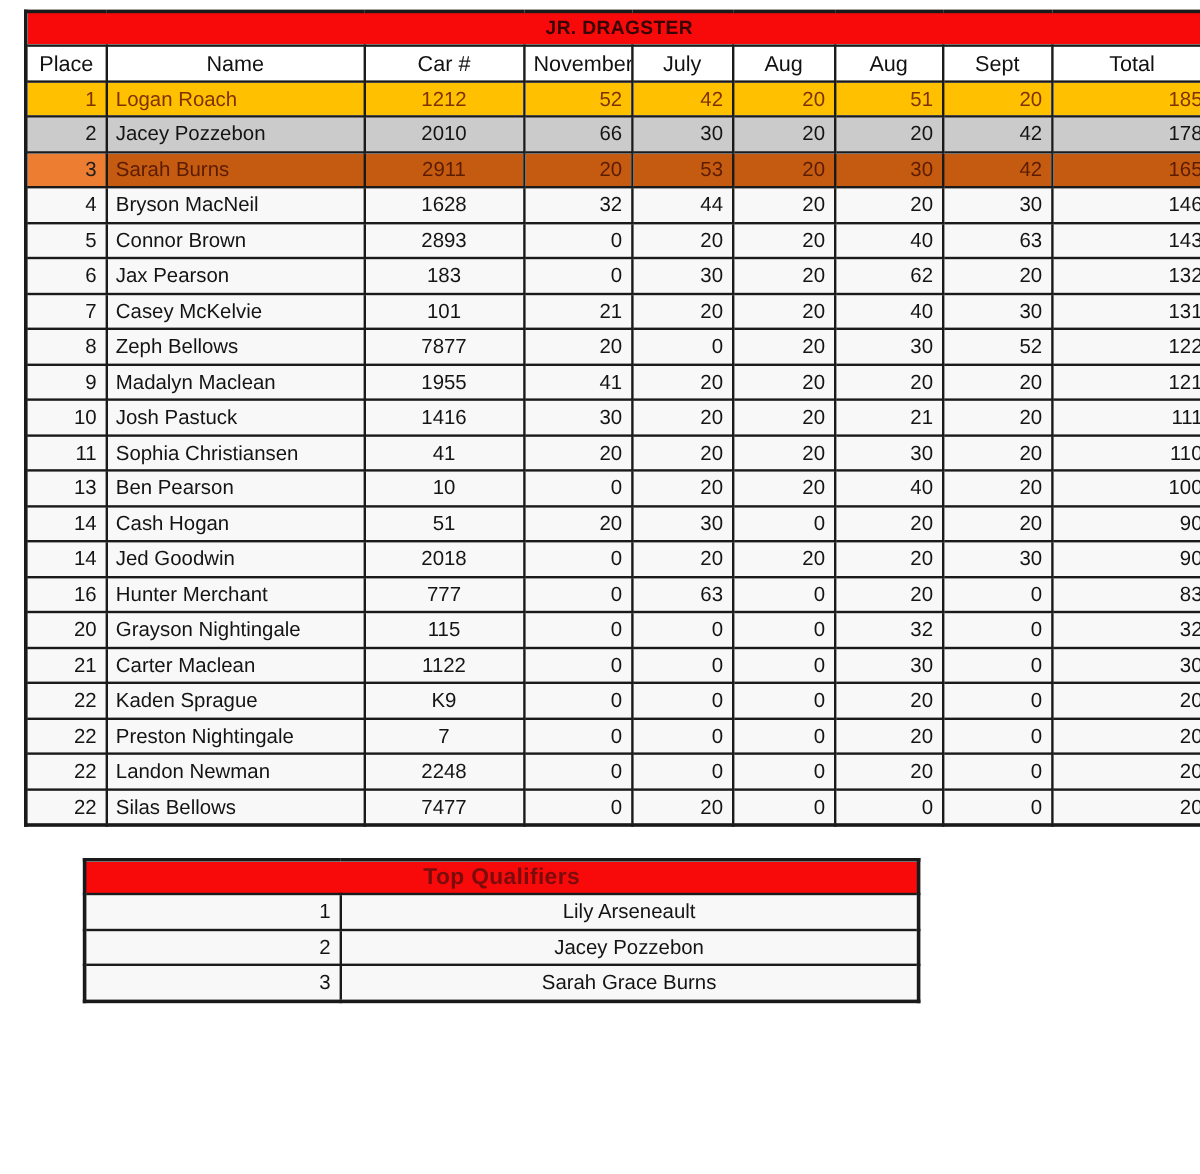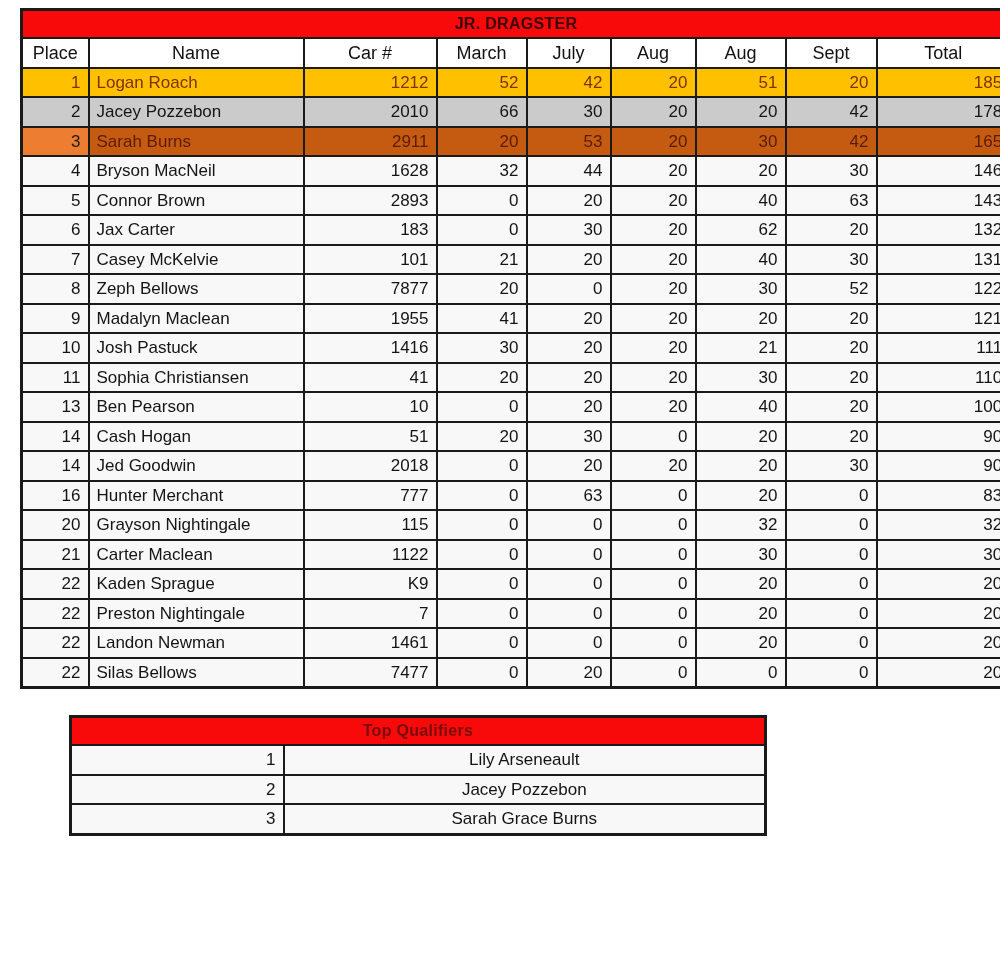--- a/index.html
+++ b/index.html
@@ -42,31 +42,31 @@
     text-align: center;
     font-size: 16px;
     height: 26px;
     letter-spacing: 0.3px;
   }
   td {
     background: var(--row_bg, #f8f8f8);
     color: #141414;
   }
   .num { text-align: right; }
-  .cell-car { text-align: right; }
+  .cell-car { text-align: center; }
   .hl-gold td { background: var(--gold, #ffc000); color: var(--gold_text, #7d3200); }
   .hl-silver td { background: var(--silver, #cbcbcb); color: #141414; }
   .hl-bronze td { background: var(--bronze, #c55a11); color: var(--bronze_text, #5c1c00); }
   .hl-bronze td.cell-place { background: var(--bronze_place, #ed7d31); color: #1d1d1d; }
   .tq-table {
     width: 695px;
     margin: 26px 0 0 69px;
     border: 3px solid var(--border, #1a1a1a);
   }
-  .tq-table .title-cell { color: var(--tq_title_text, #7a0c0c); font-size: 16px; }
+  .tq-table .title-cell { color: var(--tq_title_text, #7a0c0c); font-size: 19px; }
   .tq-rank { text-align: right; }
   .tq-name { text-align: center; }
 </style>
 </head>
 <body>
 
 <table class="main-table">
   <colgroup>
     <col style="width:67px">
       <col style="width:215px">
@@ -79,21 +79,21 @@
       <col style="width:134px">
   </colgroup>
   <tbody>
     <tr>
       <td class="title-cell" colspan="9">JR. DRAGSTER</td>
     </tr>
     <tr id="header-row">
         <th>Place</th>
         <th>Name</th>
         <th>Car #</th>
-        <th>March</th>
+        <th>November</th>
         <th>July</th>
         <th>Aug</th>
         <th>Aug</th>
         <th>Sept</th>
         <th>Total</th>
       </tr>
   </tbody>
   <tbody id="rows-body">
       <tr class="hl-gold">
     <td class="cell-place num">1</td>
@@ -145,21 +145,21 @@
     <td class="cell-car">2893</td>
     <td class="num">0</td>
     <td class="num">20</td>
     <td class="num">20</td>
     <td class="num">40</td>
     <td class="num">63</td>
     <td class="num cell-total">143</td>
   </tr>
       <tr>
     <td class="cell-place num">6</td>
-    <td class="cell-name">Jax Carter</td>
+    <td class="cell-name">Jax Pearson</td>
     <td class="cell-car">183</td>
     <td class="num">0</td>
     <td class="num">30</td>
     <td class="num">20</td>
     <td class="num">62</td>
     <td class="num">20</td>
     <td class="num cell-total">132</td>
   </tr>
       <tr>
     <td class="cell-place num">7</td>
@@ -300,21 +300,21 @@
     <td class="num">0</td>
     <td class="num">0</td>
     <td class="num">0</td>
     <td class="num">20</td>
     <td class="num">0</td>
     <td class="num cell-total">20</td>
   </tr>
       <tr>
     <td class="cell-place num">22</td>
     <td class="cell-name">Landon Newman</td>
-    <td class="cell-car">1461</td>
+    <td class="cell-car">2248</td>
     <td class="num">0</td>
     <td class="num">0</td>
     <td class="num">0</td>
     <td class="num">20</td>
     <td class="num">0</td>
     <td class="num cell-total">20</td>
   </tr>
       <tr>
     <td class="cell-place num">22</td>
     <td class="cell-name">Silas Bellows</td>

